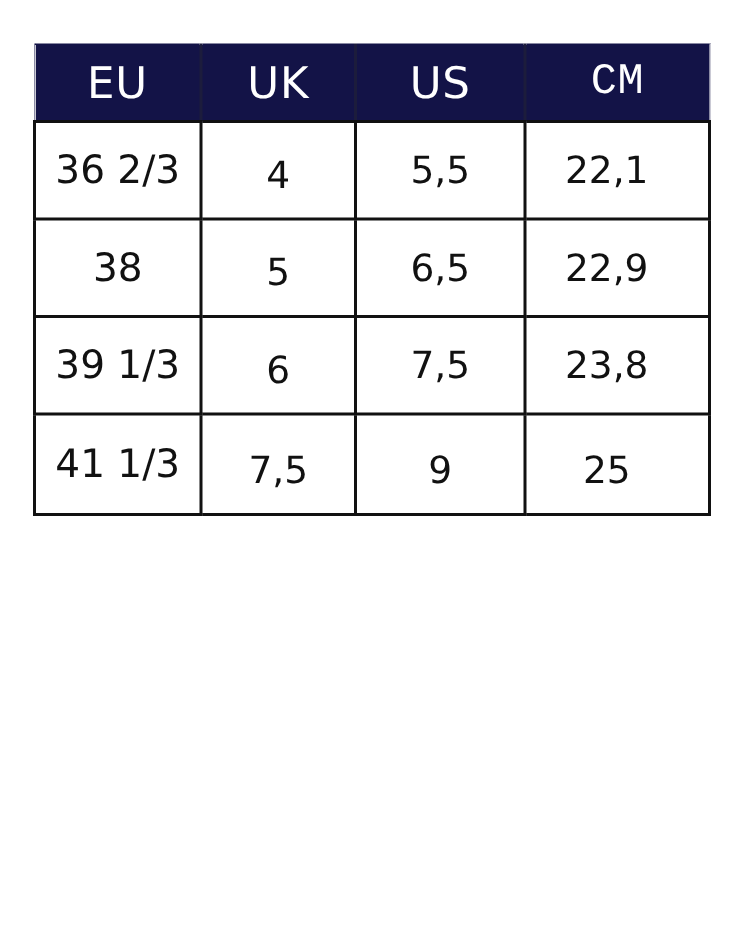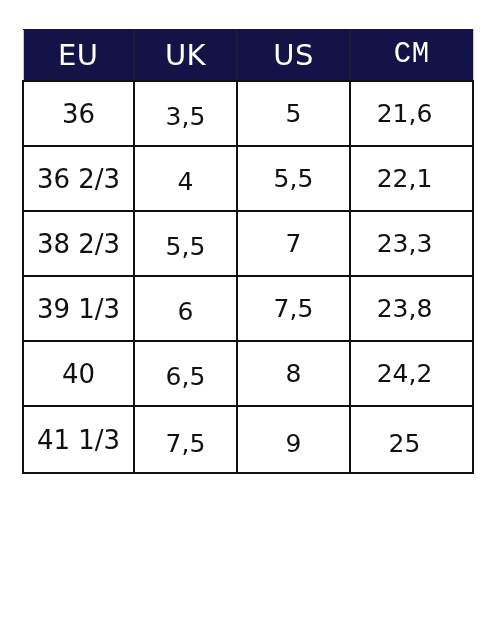--- a/index.html
+++ b/index.html
@@ -113,48 +113,36 @@
     <thead>
       <tr class="header-row">
         <th>EU</th>
         <th>UK</th>
         <th>US</th>
         <th>CM</th>
       </tr>
     </thead>
     <tbody>
       <tr>
-        <td class="col-eu">36</td>
-        <td class="col-uk">3,5</td>
-        <td class="col-us">5</td>
-        <td class="col-cm">21,6</td>
-      </tr>
-      <tr>
         <td class="col-eu">36 2/3</td>
         <td class="col-uk">4</td>
         <td class="col-us">5,5</td>
         <td class="col-cm">22,1</td>
       </tr>
       <tr>
-        <td class="col-eu">38 2/3</td>
-        <td class="col-uk">5,5</td>
-        <td class="col-us">7</td>
-        <td class="col-cm">23,3</td>
+        <td class="col-eu">38</td>
+        <td class="col-uk">5</td>
+        <td class="col-us">6,5</td>
+        <td class="col-cm">22,9</td>
       </tr>
       <tr>
         <td class="col-eu">39 1/3</td>
         <td class="col-uk">6</td>
         <td class="col-us">7,5</td>
         <td class="col-cm">23,8</td>
-      </tr>
-      <tr>
-        <td class="col-eu">40</td>
-        <td class="col-uk">6,5</td>
-        <td class="col-us">8</td>
-        <td class="col-cm">24,2</td>
       </tr>
       <tr>
         <td class="col-eu">41 1/3</td>
         <td class="col-uk">7,5</td>
         <td class="col-us">9</td>
         <td class="col-cm">25</td>
       </tr>
     </tbody>
   </table>
 

